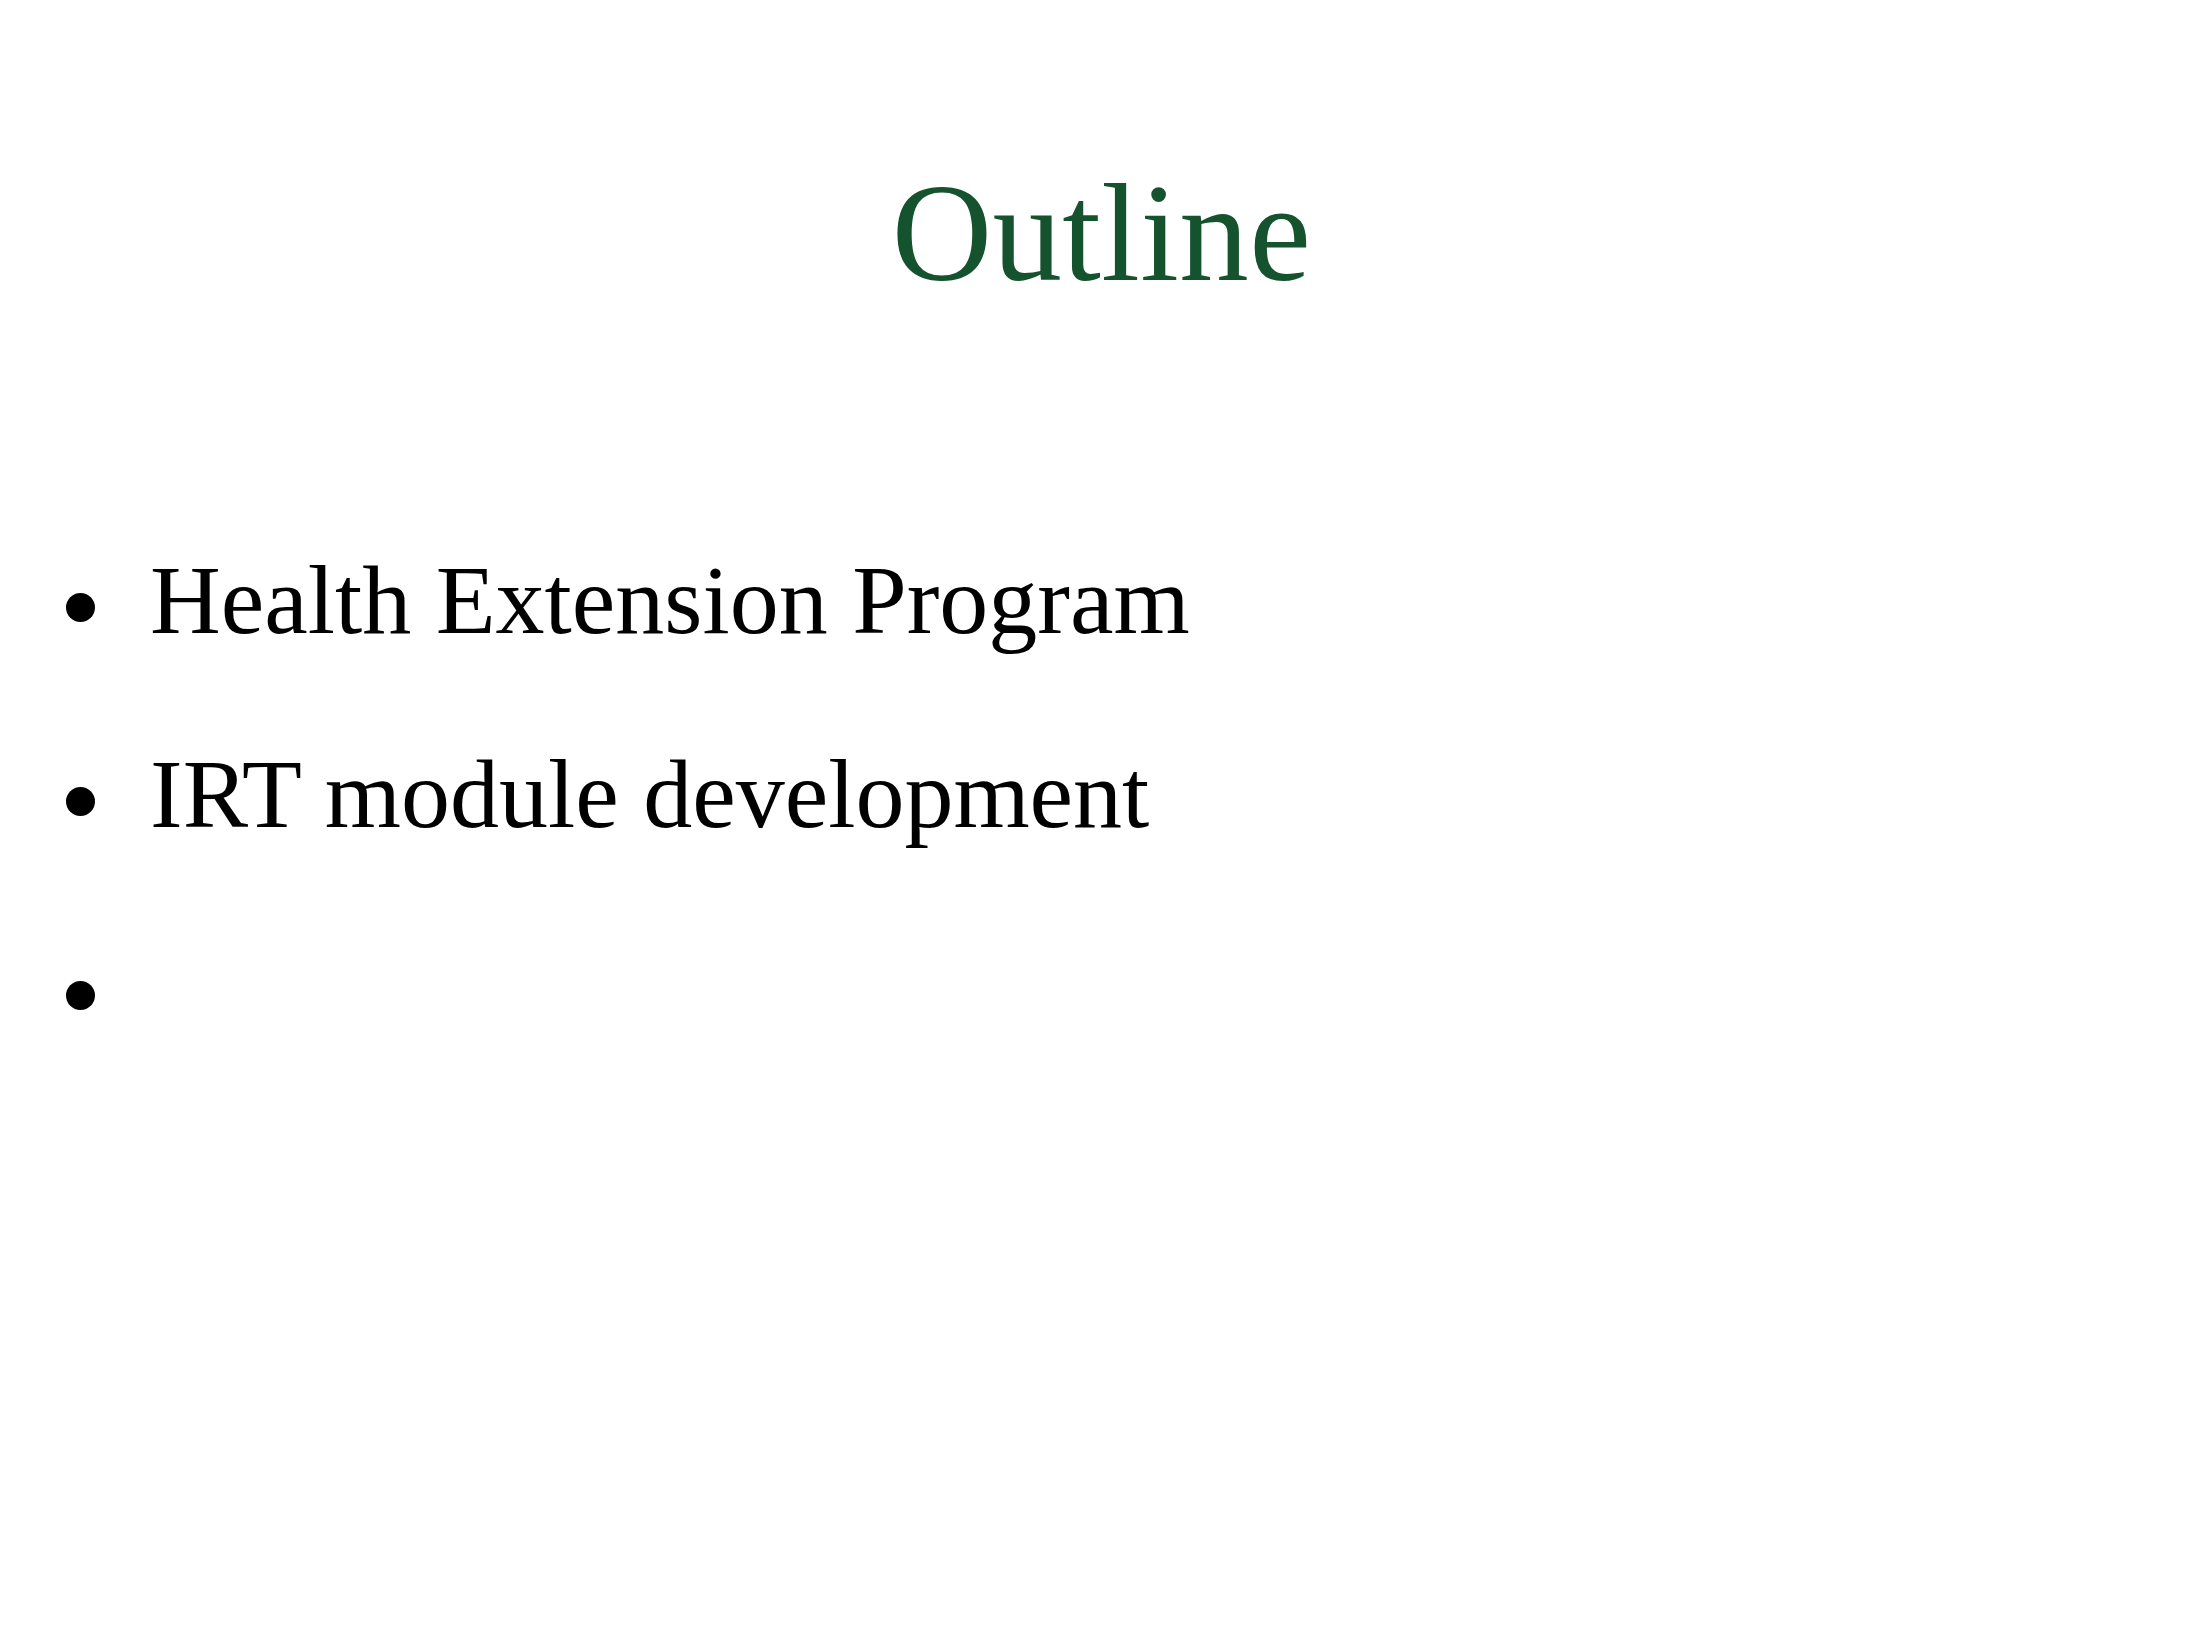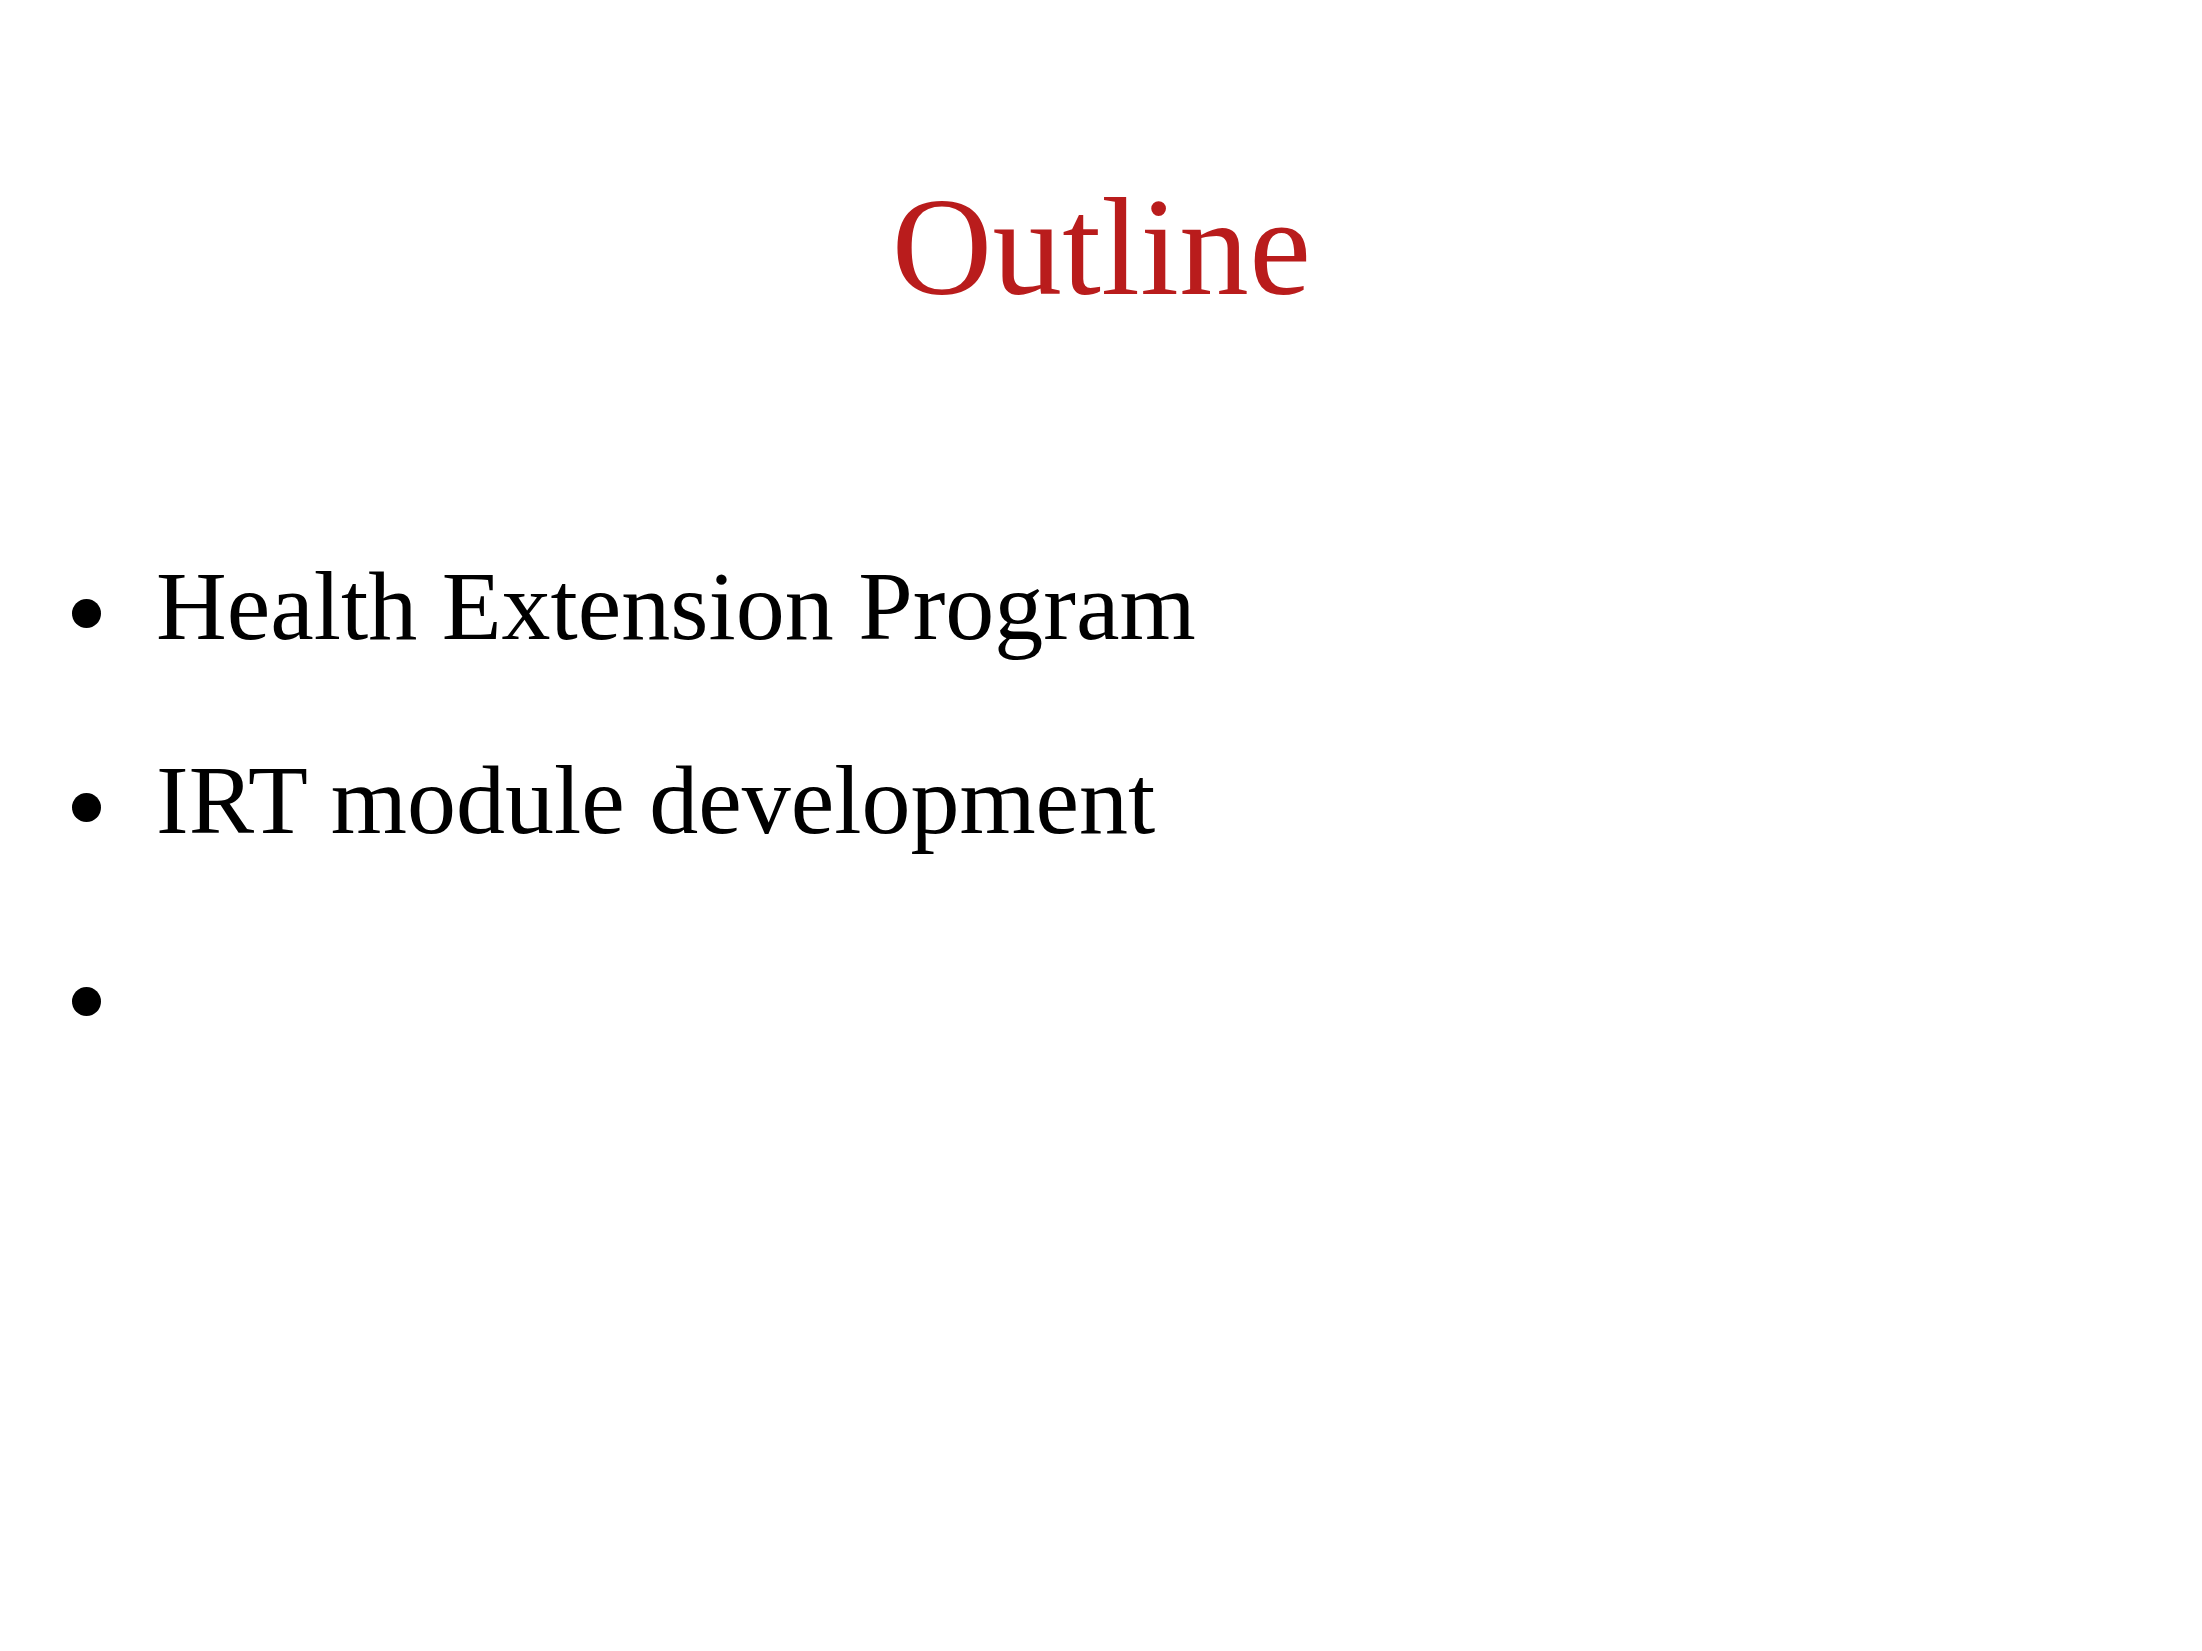--- a/index.html
+++ b/index.html
@@ -21,39 +21,39 @@
     width: 2203px;
     height: 1652px;
     background: #ffffff;
     box-sizing: border-box;
   }
 
   
   .slide-title {
     position: absolute;
     left: 0;
-    top: 178px;
+    top: 164px;
     width: 2203px;
     text-align: center;
     font-family: "Liberation Serif", "DejaVu Serif", serif;
     font-size: 139px;
     font-weight: 400;
     line-height: 1;
     letter-spacing: 0.4px;
-    color: #b91c1c;
+    color: #14532d;
     white-space: nowrap;
   }
 
   
   .body-list {
     position: absolute;
     left: 0;
     top: 540px;
     width: 2014px;
-    margin: 10px;
+    margin: 4px;
     padding: 0;
     list-style: none;
   }
 
   .bullet-item {
     position: relative;
     height: 194px;
     padding-left: 146px;
     font-family: "Liberation Serif", "DejaVu Serif", serif;
     font-size: 98px;

